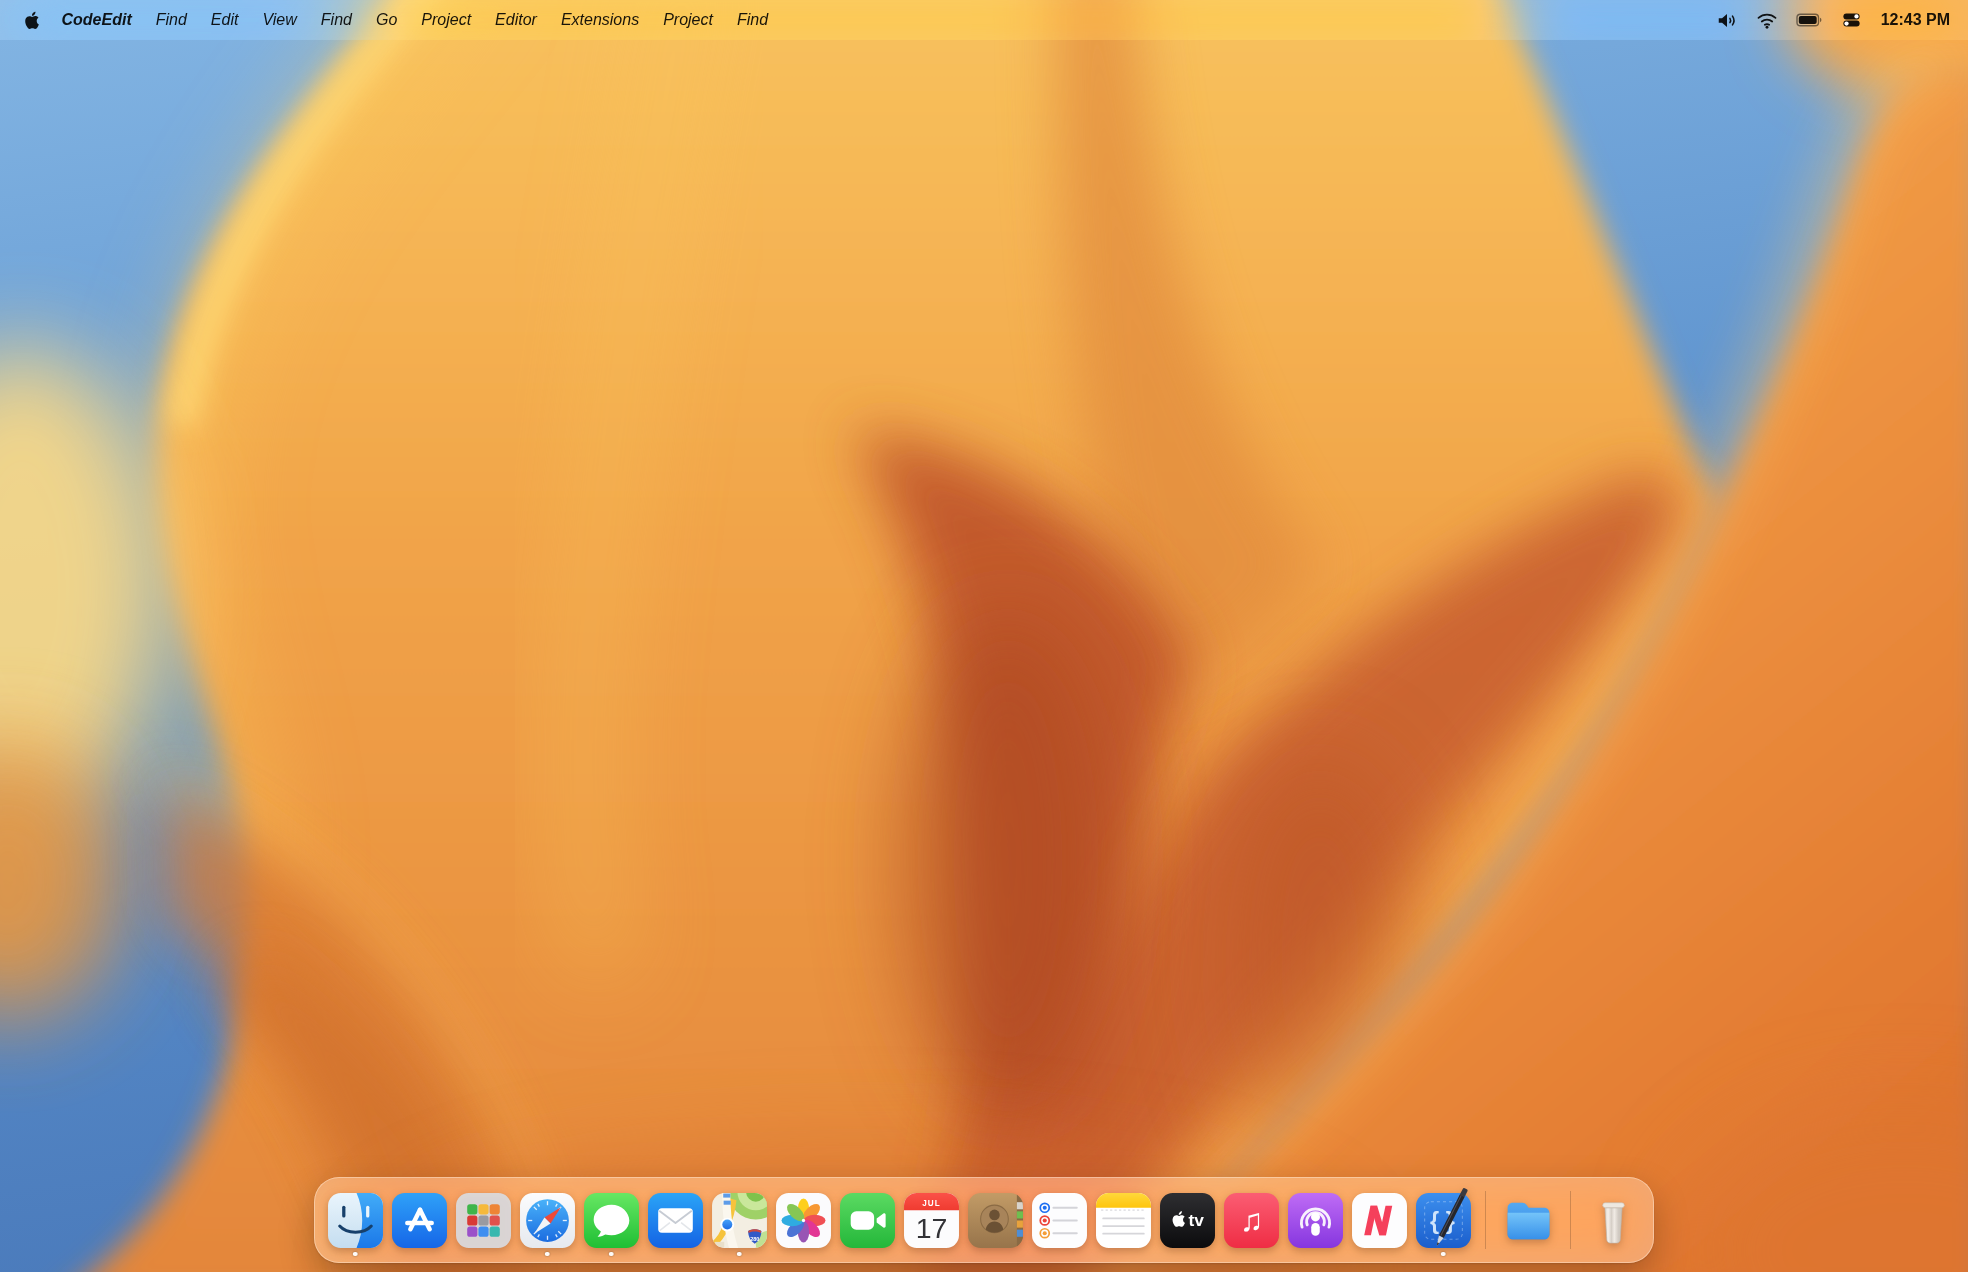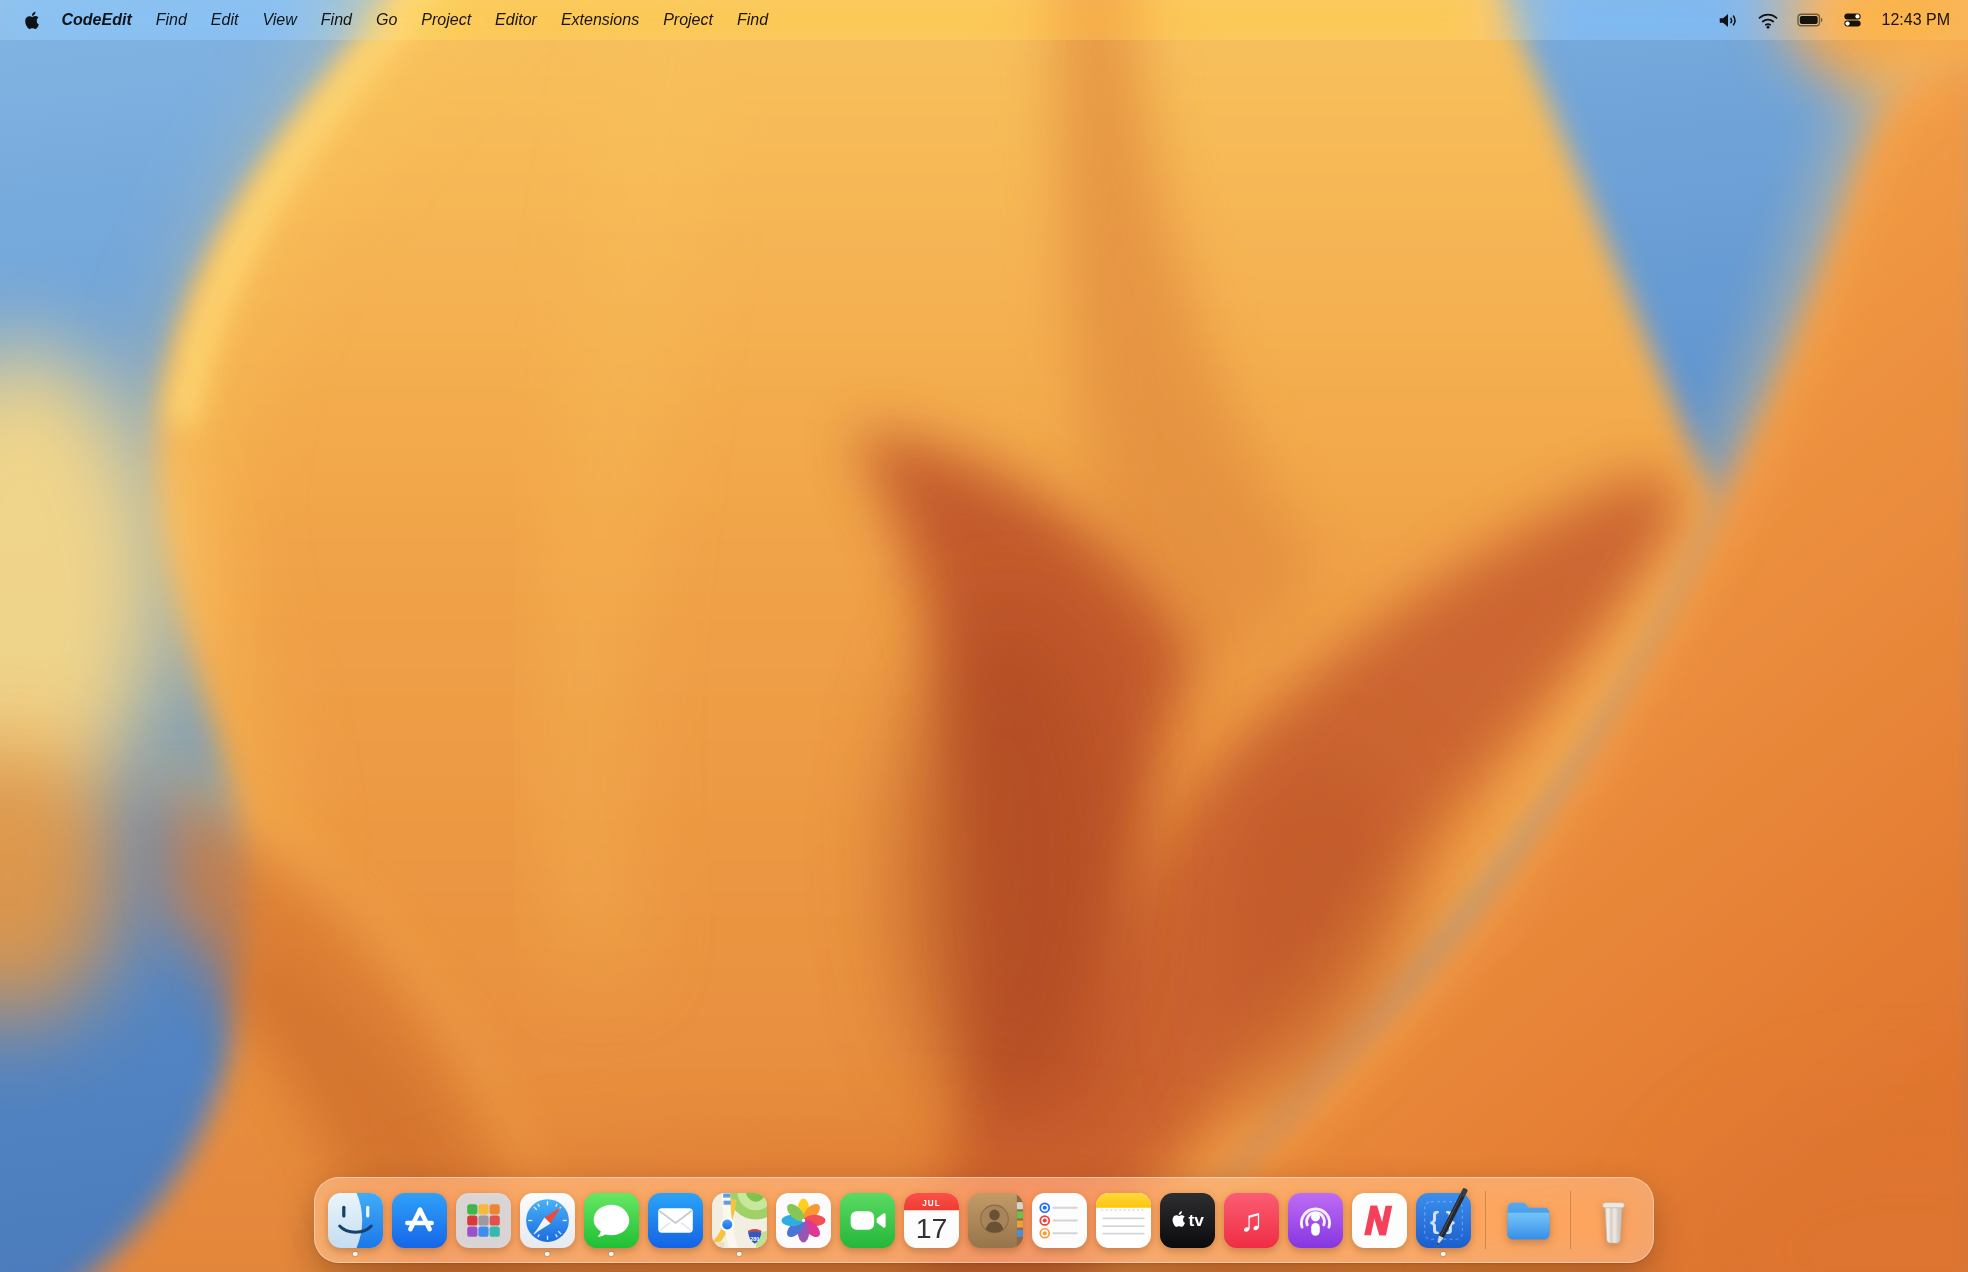--- a/index.html
+++ b/index.html
@@ -10,21 +10,21 @@
   .menubar{position:absolute;top:0;left:0;right:0;height:40px;display:flex;align-items:center;
     padding:0 14px;background:rgba(255,255,255,.17);backdrop-filter:blur(30px) saturate(1.7);
     -webkit-backdrop-filter:blur(30px) saturate(1.7);
     font-size:16px;color:rgba(0,0,0,.9);z-index:5;}
   .mb-left{display:flex;align-items:center;font-style:italic;}
   .mb-item{padding:0 12px;white-space:nowrap;}
   .mb-apple{padding:0 10px;display:flex;align-items:center;}
   .mb-appname{font-weight:700;}
   .mb-right{margin-left:auto;display:flex;align-items:center;}
   .status-icon{display:flex;align-items:center;padding:0 9px;}
-  .mb-clock{padding:0 4px 0 10px;font-weight:400;white-space:nowrap;}
+  .mb-clock{padding:0 4px 0 10px;font-weight:700;white-space:nowrap;}
 
   
   .dock{position:absolute;bottom:9px;left:50%;transform:translateX(-50%);
     display:flex;align-items:center;padding:5px 9px;border-radius:25px;
     background:rgba(252,240,233,.40);backdrop-filter:blur(26px) saturate(1.6);
     -webkit-backdrop-filter:blur(26px) saturate(1.6);
     box-shadow:inset 0 0 0 1px rgba(255,255,255,.35), 0 1px 2px rgba(0,0,0,.12), 0 14px 34px rgba(0,0,0,.25);
     z-index:5;}
   .dock-item{position:relative;width:64px;height:76px;display:flex;align-items:center;justify-content:center;}
   .app-icon{width:57px;height:57px;filter:drop-shadow(0 3px 4px rgba(60,25,5,.28));}

